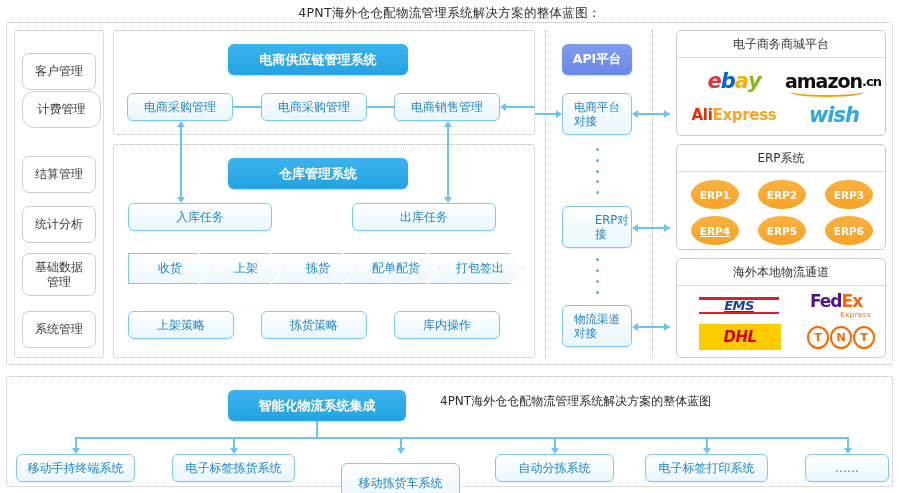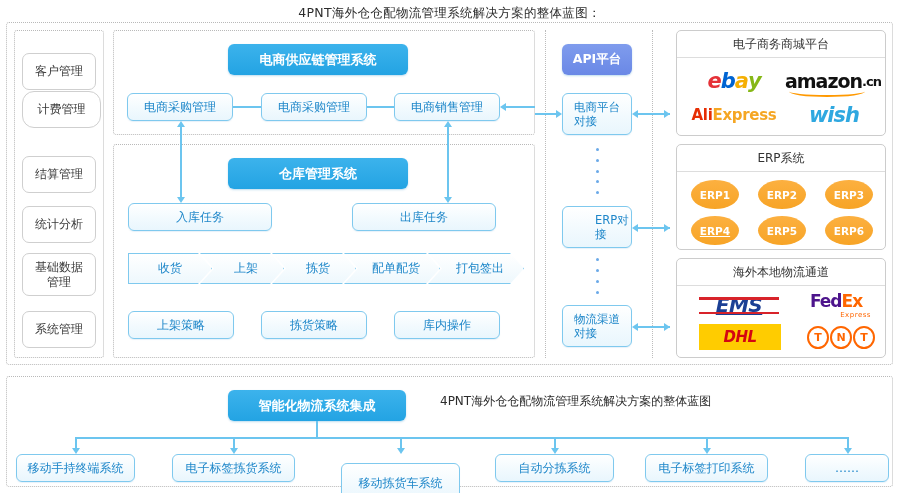--- a/index.html
+++ b/index.html
@@ -116,21 +116,21 @@
   .ebay .e{color:#e53238;} .ebay .b{color:#0064d2;} .ebay .a{color:#f5af02;} .ebay .y{color:#86b817;}
   .amazon{font-size:19px;color:#111111;letter-spacing:-1px;position:relative;}
   .amazon .cn{font-size:13px;}
   .amazon .smile{
     position:absolute;left:4px;bottom:-1px;width:76px;height:9px;
     border-bottom:2.5px solid #ff9900;border-radius:0 0 50% 50%;
   }
   .aliexp{font-size:15px;letter-spacing:-.3px;}
   .aliexp .o{color:#e62e04;} .aliexp .g{color:#f5a623;}
   .wish{font-size:21px;color:#2fa8e0;font-style:italic;letter-spacing:-1px;}
-  .ems{color:#1b3f94;font-size:20px;font-style:italic;letter-spacing:-.5px;position:relative;text-decoration:underline;}
+  .ems{color:#1b3f94;font-size:13px;font-style:italic;letter-spacing:-.5px;position:relative;text-decoration:underline;}
   .ems .bar{position:absolute;height:2.5px;background:#d8232a;}
   .fedex{font-size:17px;letter-spacing:-1px;}
   .fedex .fe{color:#4d148c;} .fedex .ex{color:#ff6600;}
   .fedex-sub{font-size:7px;color:#ff6600;text-align:right;letter-spacing:.5px;}
   .dhl{background:#ffcc00;display:flex;align-items:center;justify-content:center;}
   .dhl span{color:#d40511;font-size:15px;font-style:italic;font-weight:bold;letter-spacing:-.5px;}
   .tnt{display:flex;gap:1px;align-items:center;}
   .tnt i{
     width:19px;height:19px;border-radius:50%;border:2.5px solid #ff6600;
     color:#ff6600;font-size:11px;font-weight:bold;font-style:normal;

